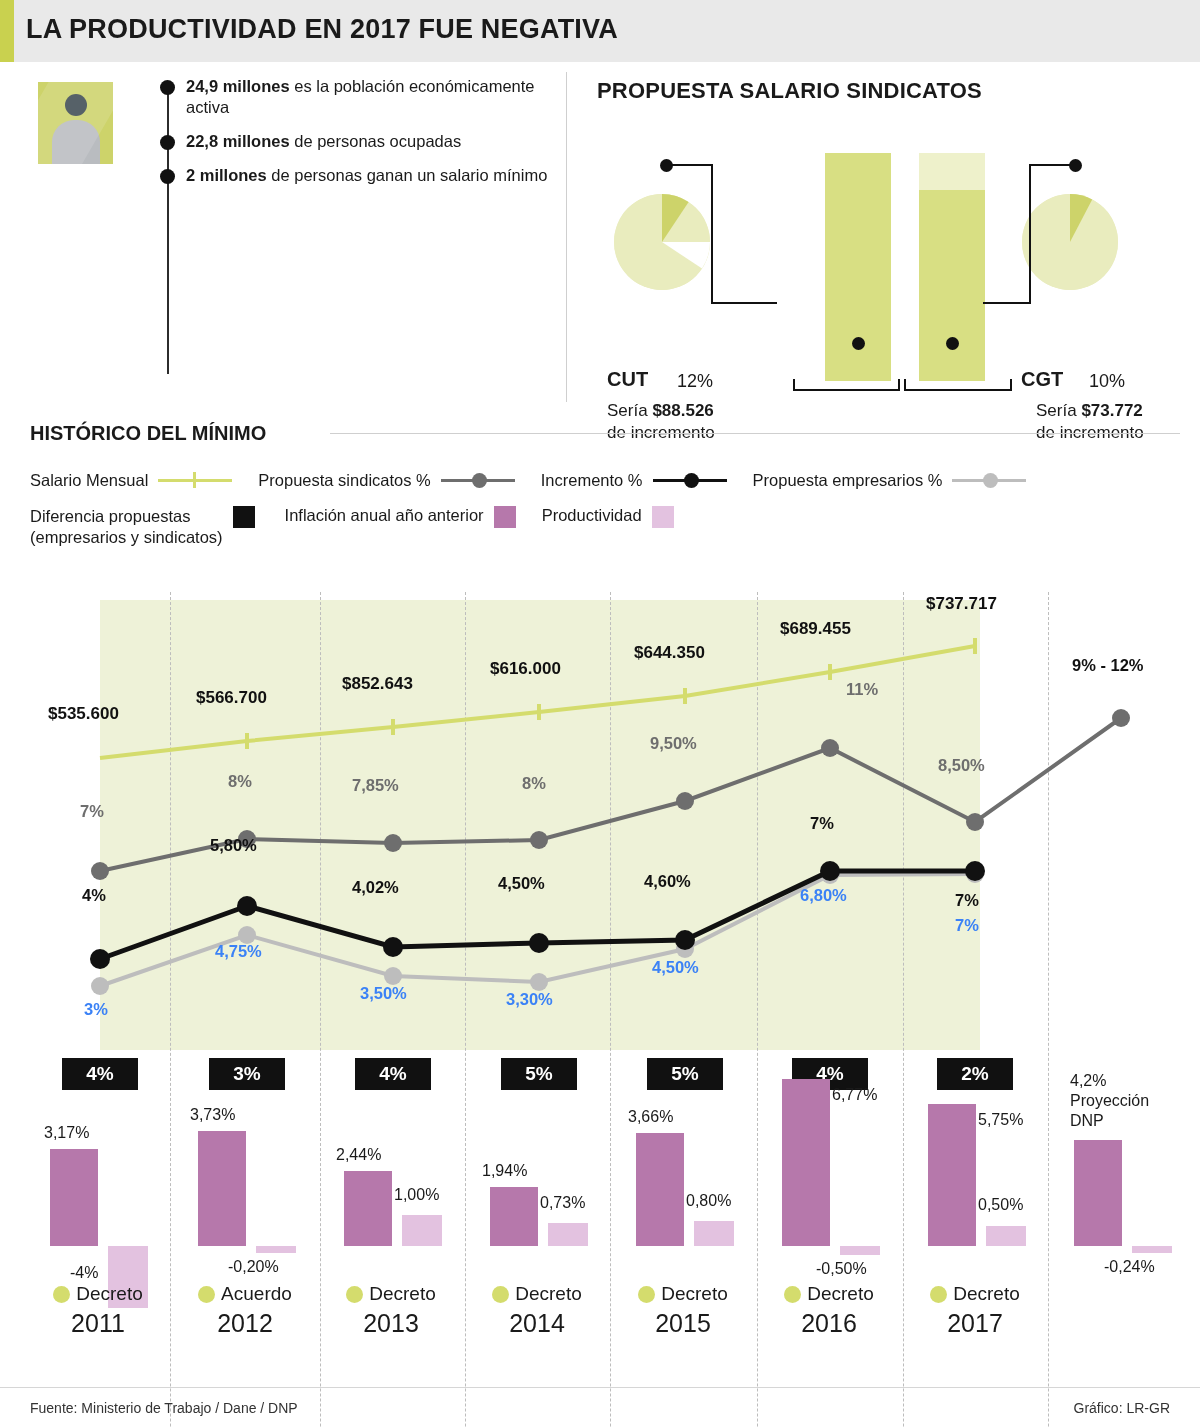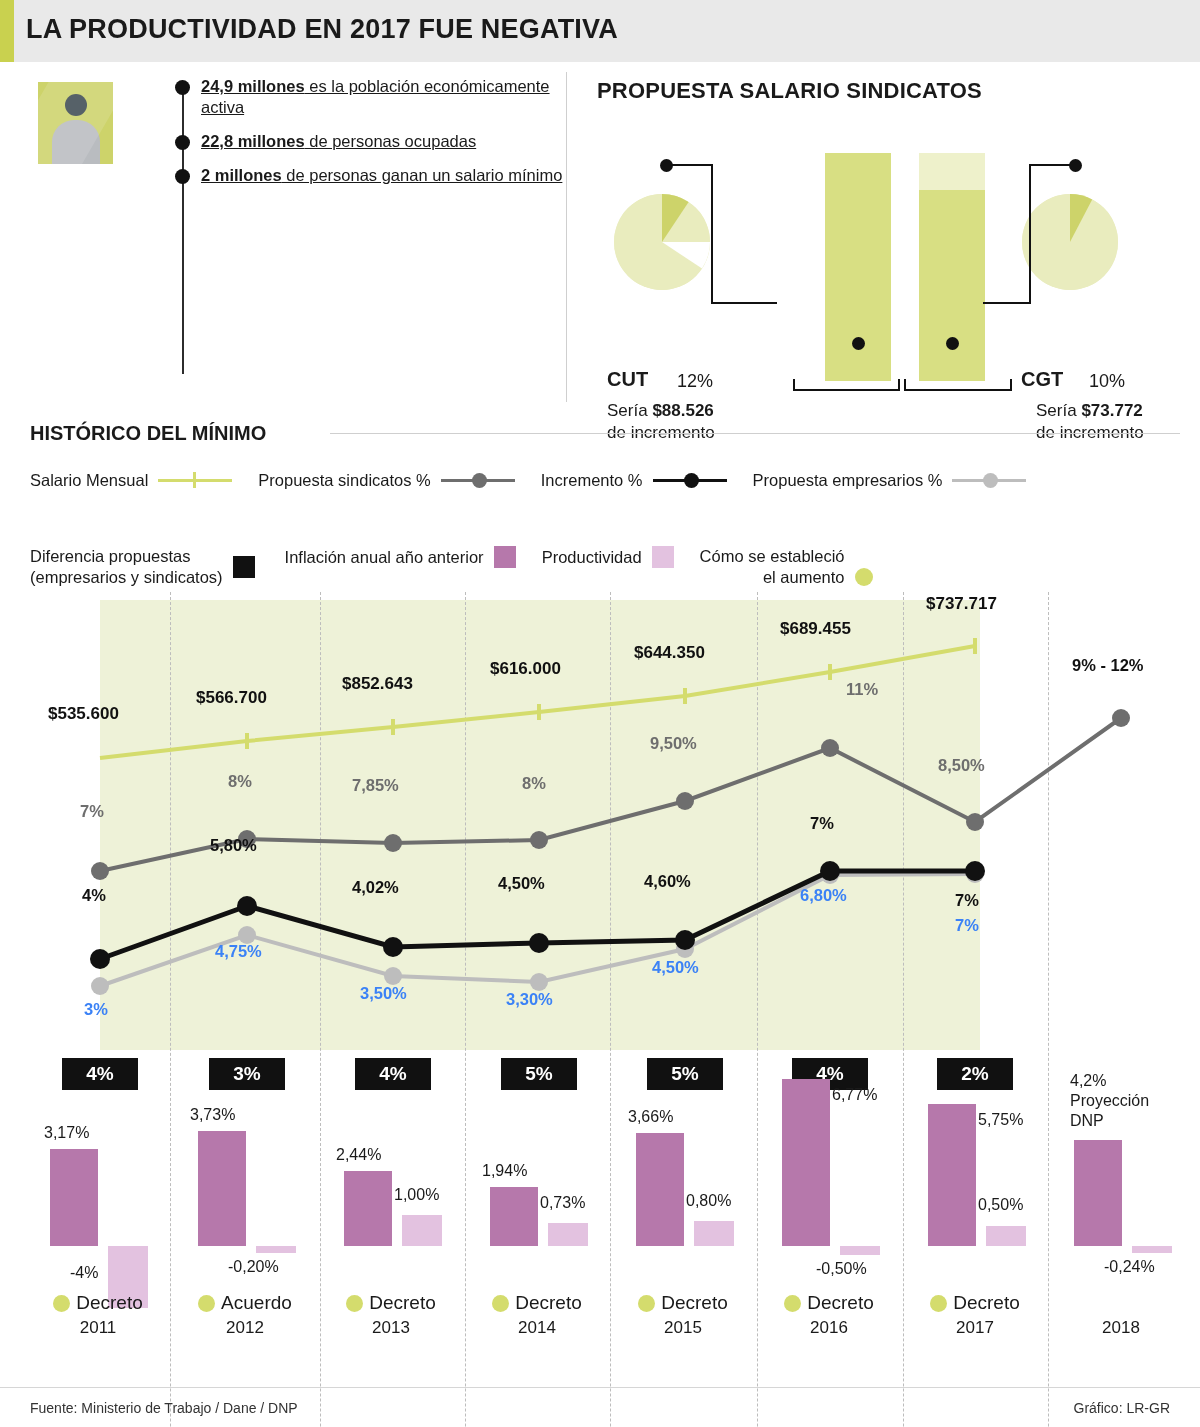--- a/index.html
+++ b/index.html
@@ -24,21 +24,21 @@
 
   
   .top-left { position:absolute; left:30px; top:72px; width:520px; height:330px; }
   .avatar {
     position:absolute; left:8px; top:10px; width:75px; height:82px;
     background:#cdd36a; overflow:hidden;
   }
   .avatar .head { position:absolute; left:27px; top:12px; width:22px; height:22px; border-radius:50%; background:#3d4a52; }
   .avatar .body { position:absolute; left:14px; top:38px; width:48px; height:44px; border-radius:22px 22px 0 0; background:#b9bcc0; }
   .avatar .shine { position:absolute; left:-10px; top:-30px; width:70px; height:150px; background:rgba(255,255,255,0.13); transform:rotate(30deg); }
-  .bullets { position:absolute; left:135px; top:4px; width:400px;text-decoration:underline; }
+  .bullets { position:absolute; left:120px; top:4px; width:400px; }
   .bullets .vline { position:absolute; left:17px; top:14px; width:2px; height:284px; background:#2c2c2c; }
   .bullet { position:relative; padding-left:36px; margin-bottom:13px; font-size:16.5px; line-height:21px; }
   .bullet .dot { position:absolute; left:10px; top:4px; width:15px; height:15px; border-radius:50%; background:#111; }
   .bullet b { font-weight:bold; }
 
   .vdivider { position:absolute; left:566px; top:72px; width:1px; height:330px; background:#cfcfcf; }
 
   
   .top-right { position:absolute; left:597px; top:78px; width:580px; height:330px; }
   .top-right h2 { margin:0; font-size:22px; font-weight:bold; letter-spacing:0.2px; }
@@ -61,21 +61,21 @@
   .legend-row { display:flex; align-items:center; height:36px; }
   .lg-item { display:flex; align-items:center; margin-right:26px; white-space:nowrap; }
   .lg-item .lbl { margin-right:10px; }
   .lg-line { position:relative; width:74px; height:16px; }
   .lg-line .ln { position:absolute; left:0; top:7px; width:74px; height:3px; }
   .lg-line .mk { position:absolute; left:31px; top:1px; width:15px; height:15px; border-radius:50%; }
   .lg-line .tick { position:absolute; left:35px; top:0px; width:3px; height:16px; }
   .sw { width:22px; height:22px; display:inline-block; }
   .sw.round { border-radius:50%; width:18px; height:18px; }
   .legend2 { position:absolute; left:30px; top:506px; width:1150px; font-size:16.5px; }
-  .legend2 .lg-item { align-items:center;margin-top:40px; }
+  .legend2 .lg-item { align-items:flex-start; }
   .legend2 .two { line-height:21px; }
 
   
   .chart { position:absolute; left:0px; top:586px; width:1200px; height:780px; }
   .plot-band { position:absolute; left:100px; top:14px; width:880px; height:450px; background:#eef2d8; }
   .gridline { position:absolute; top:6px; width:1px; height:1075px; border-left:1px dashed #bdbdbd; }
   .pt-label { position:absolute; font-size:16.5px; font-weight:bold; white-space:nowrap; }
   .pt-label.gray { color:#6e6e6e; }
   .pt-label.silver { color:#3b82f6; }
   .pt-label.black { color:#111; }
@@ -83,21 +83,21 @@
   .blackbox {
     position:absolute; background:#111; color:#fff; font-weight:bold;
     font-size:19px; padding:5px 0; width:76px; text-align:center;
   }
   .bar-infl { position:absolute; background:#b678ab; }
   .bar-prod { position:absolute; background:#e3c2e0; }
   .bar-lbl { position:absolute; font-size:16px; white-space:nowrap; }
   .yearcell { position:absolute; bottom:0; width:140px; text-align:center; }
   .yeardot { display:inline-block; width:17px; height:17px; border-radius:50%; background:#d4dc6d; vertical-align:middle; margin-right:6px; }
   .yeartype { font-size:19px; vertical-align:middle; }
-  .yearnum { font-size:17px; margin-top:4px; }
+  .yearnum { font-size:25px; margin-top:4px; }
 
   .footer { position:absolute; left:0; bottom:0; width:1200px; height:40px; border-top:1px solid #d6d6d6; }
   .footer .src { position:absolute; left:30px; top:12px; font-size:14px; color:#333; }
   .footer .cred { position:absolute; right:30px; top:12px; font-size:14px; color:#333; }
   svg { overflow:visible; }
 </style>
 </head>
 <body>
 
 <div class="title-bar">
@@ -226,25 +226,20 @@
       <span class="sw" style="background:#111; margin-top:0;"></span>
     </div>
     <div class="lg-item" style="margin-right:26px;">
       <span class="lbl">Inflación anual año anterior</span>
       <span class="sw" style="background:#b678ab;"></span>
     </div>
     <div class="lg-item" style="margin-right:26px;">
       <span class="lbl">Productividad</span>
       <span class="sw" style="background:#e3c2e0;"></span>
     </div>
-    <div class="lg-item">
-      <span class="lbl two" style="white-space:pre; text-align:right;">Cómo se estableció
-el aumento</span>
-      <span class="sw round" style="background:#d4dc6d; margin-top:20px;"></span>
-    </div>
   </div>
 </div>
 
 <div class="chart">
 
   <div class="plot-band"></div>
 
   <div class="gridline" style="left:170px;"></div>
   <div class="gridline" style="left:320px;"></div>
   <div class="gridline" style="left:465px;"></div>
@@ -396,22 +391,18 @@
     <div class="yearnum">2015</div>
   </div>
   <div class="yearcell" style="left:759px; bottom:28px;">
     <div><span class="yeardot"></span><span class="yeartype">Decreto</span></div>
     <div class="yearnum">2016</div>
   </div>
   <div class="yearcell" style="left:905px; bottom:28px;">
     <div><span class="yeardot"></span><span class="yeartype">Decreto</span></div>
     <div class="yearnum">2017</div>
   </div>
-  <div class="yearcell" style="left:1051px; bottom:28px;">
-    <div style="height:23px;"></div>
-    <div class="yearnum">2018</div>
-  </div>
 </div>
 
 <div class="footer">
   <div class="src">Fuente: Ministerio de Trabajo / Dane / DNP</div>
   <div class="cred">Gráfico: LR-GR</div>
 </div>
 
 </body></html>

